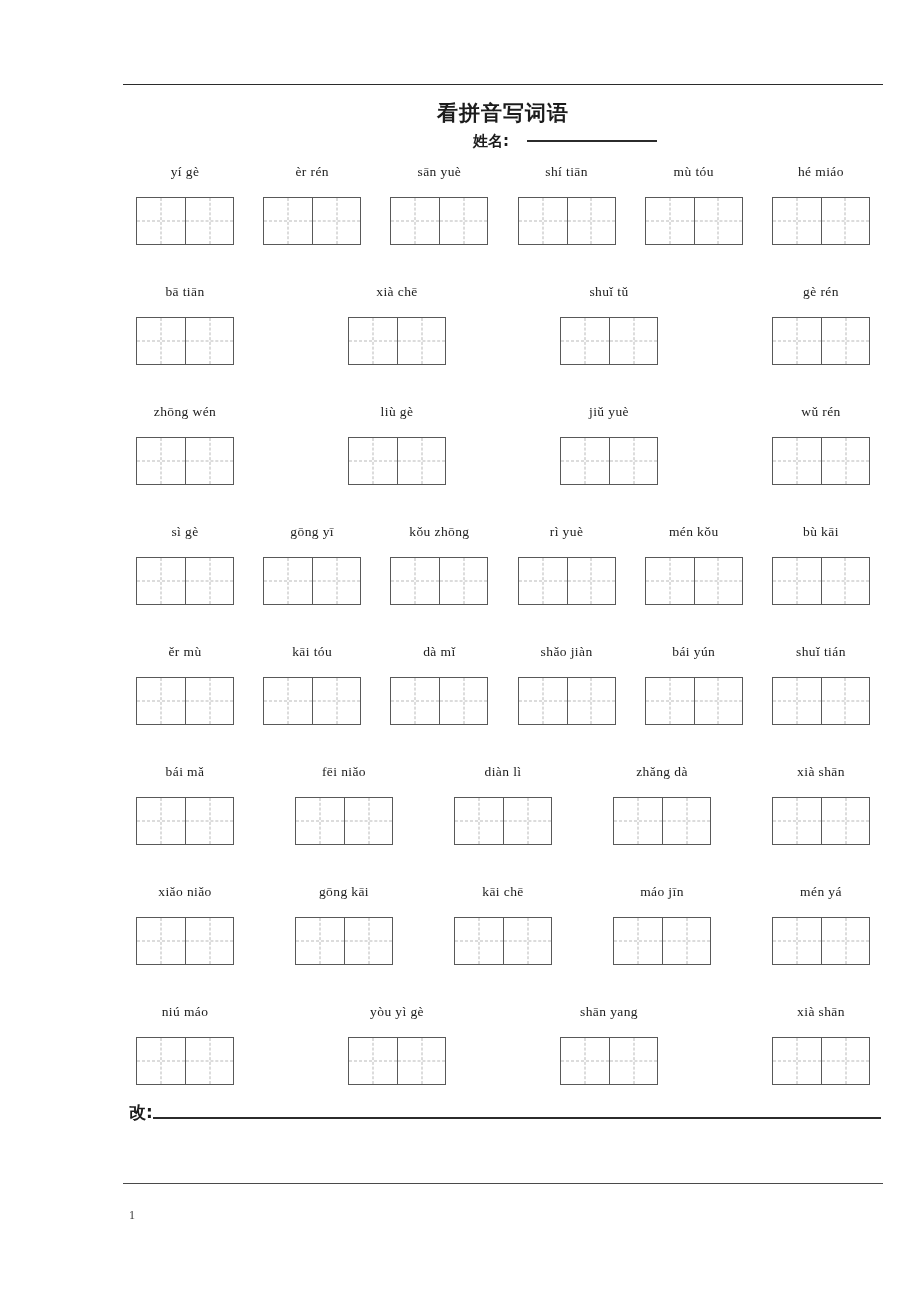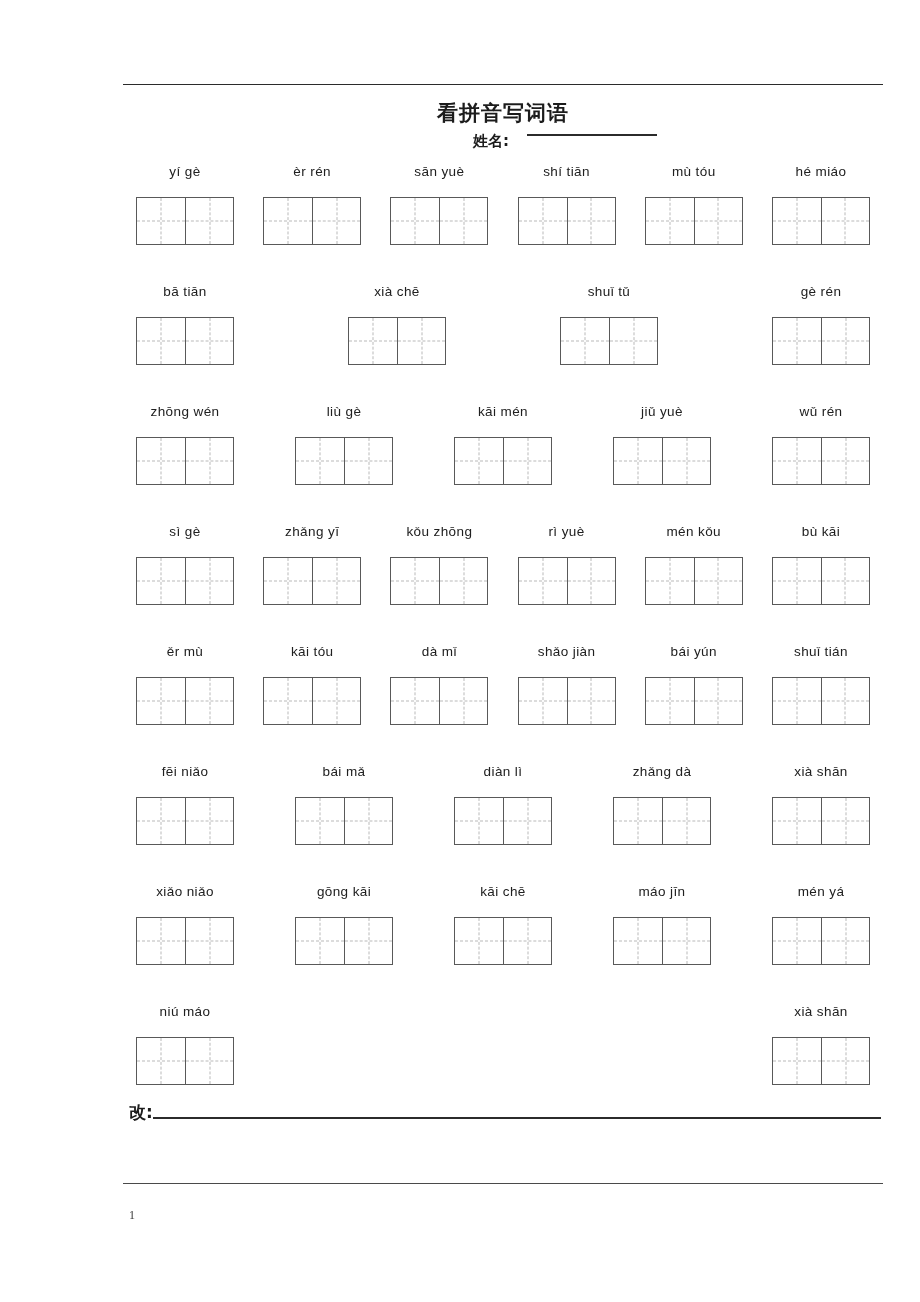--- a/index.html
+++ b/index.html
@@ -45,21 +45,21 @@
     font-weight: 700;
     letter-spacing: 1px;
     color: #1c1c1c;
   }
 
   .name-row {
     position: absolute;
     left: 430px;
     top: 134px;
     display: flex;
-    align-items: flex-start;
+    align-items: center;
     gap: 18px;
   }
   .name-label {
     font-family: "DejaVu Sans", "Liberation Sans", sans-serif;
     font-size: 15px;
     font-weight: 700;
     color: #1c1c1c;
     line-height: 1;
   }
   .name-blank {
@@ -92,21 +92,21 @@
   }
   .cell {
     width: 112px;
     display: flex;
     flex-direction: column;
     align-items: center;
   }
   .pinyin {
     height: 26px;
     line-height: 24px;
-    font-family: Liberation Sans, sans-serif;
+    font-family: Liberation Serif, serif;
     font-size: 13.5px;
     color: #202020;
     white-space: nowrap;
     letter-spacing: 0.4px;
   }
 
   
   .tzg {
     margin-top: 11px;
     width: 98px;
@@ -292,27 +292,20 @@
             </div>
           </div>
           <div class="cell">
             <div class="pinyin">liù  gè</div>
             <div class="tzg">
               <div class="tzg-half"></div>
               <div class="tzg-half"></div>
             </div>
           </div>
           <div class="cell">
-            <div class="pinyin">kāi mén</div>
-            <div class="tzg">
-              <div class="tzg-half"></div>
-              <div class="tzg-half"></div>
-            </div>
-          </div>
-          <div class="cell">
             <div class="pinyin">jiǔ  yuè</div>
             <div class="tzg">
               <div class="tzg-half"></div>
               <div class="tzg-half"></div>
             </div>
           </div>
           <div class="cell">
             <div class="pinyin">wǔ  rén</div>
             <div class="tzg">
               <div class="tzg-half"></div>
@@ -324,21 +317,21 @@
       <div class="ex-row">
         <div class="cells">
           <div class="cell">
             <div class="pinyin">sì  gè</div>
             <div class="tzg">
               <div class="tzg-half"></div>
               <div class="tzg-half"></div>
             </div>
           </div>
           <div class="cell">
-            <div class="pinyin">zhǎng  yī</div>
+            <div class="pinyin">gōng  yī</div>
             <div class="tzg">
               <div class="tzg-half"></div>
               <div class="tzg-half"></div>
             </div>
           </div>
           <div class="cell">
             <div class="pinyin">kǒu zhōng</div>
             <div class="tzg">
               <div class="tzg-half"></div>
               <div class="tzg-half"></div>
@@ -409,34 +402,34 @@
             <div class="tzg">
               <div class="tzg-half"></div>
               <div class="tzg-half"></div>
             </div>
           </div>
         </div>
       </div>
       <div class="ex-row">
         <div class="cells">
           <div class="cell">
+            <div class="pinyin">bái  mǎ</div>
+            <div class="tzg">
+              <div class="tzg-half"></div>
+              <div class="tzg-half"></div>
+            </div>
+          </div>
+          <div class="cell">
             <div class="pinyin">fēi niǎo</div>
             <div class="tzg">
               <div class="tzg-half"></div>
               <div class="tzg-half"></div>
             </div>
           </div>
           <div class="cell">
-            <div class="pinyin">bái  mǎ</div>
-            <div class="tzg">
-              <div class="tzg-half"></div>
-              <div class="tzg-half"></div>
-            </div>
-          </div>
-          <div class="cell">
             <div class="pinyin">diàn lì</div>
             <div class="tzg">
               <div class="tzg-half"></div>
               <div class="tzg-half"></div>
             </div>
           </div>
           <div class="cell">
             <div class="pinyin">zhǎng dà</div>
             <div class="tzg">
               <div class="tzg-half"></div>
@@ -488,20 +481,34 @@
               <div class="tzg-half"></div>
               <div class="tzg-half"></div>
             </div>
           </div>
         </div>
       </div>
       <div class="ex-row">
         <div class="cells">
           <div class="cell">
             <div class="pinyin">niú máo</div>
+            <div class="tzg">
+              <div class="tzg-half"></div>
+              <div class="tzg-half"></div>
+            </div>
+          </div>
+          <div class="cell">
+            <div class="pinyin">yòu  yì gè</div>
+            <div class="tzg">
+              <div class="tzg-half"></div>
+              <div class="tzg-half"></div>
+            </div>
+          </div>
+          <div class="cell">
+            <div class="pinyin">shān yang</div>
             <div class="tzg">
               <div class="tzg-half"></div>
               <div class="tzg-half"></div>
             </div>
           </div>
           <div class="cell">
             <div class="pinyin">xià  shān</div>
             <div class="tzg">
               <div class="tzg-half"></div>
               <div class="tzg-half"></div>

